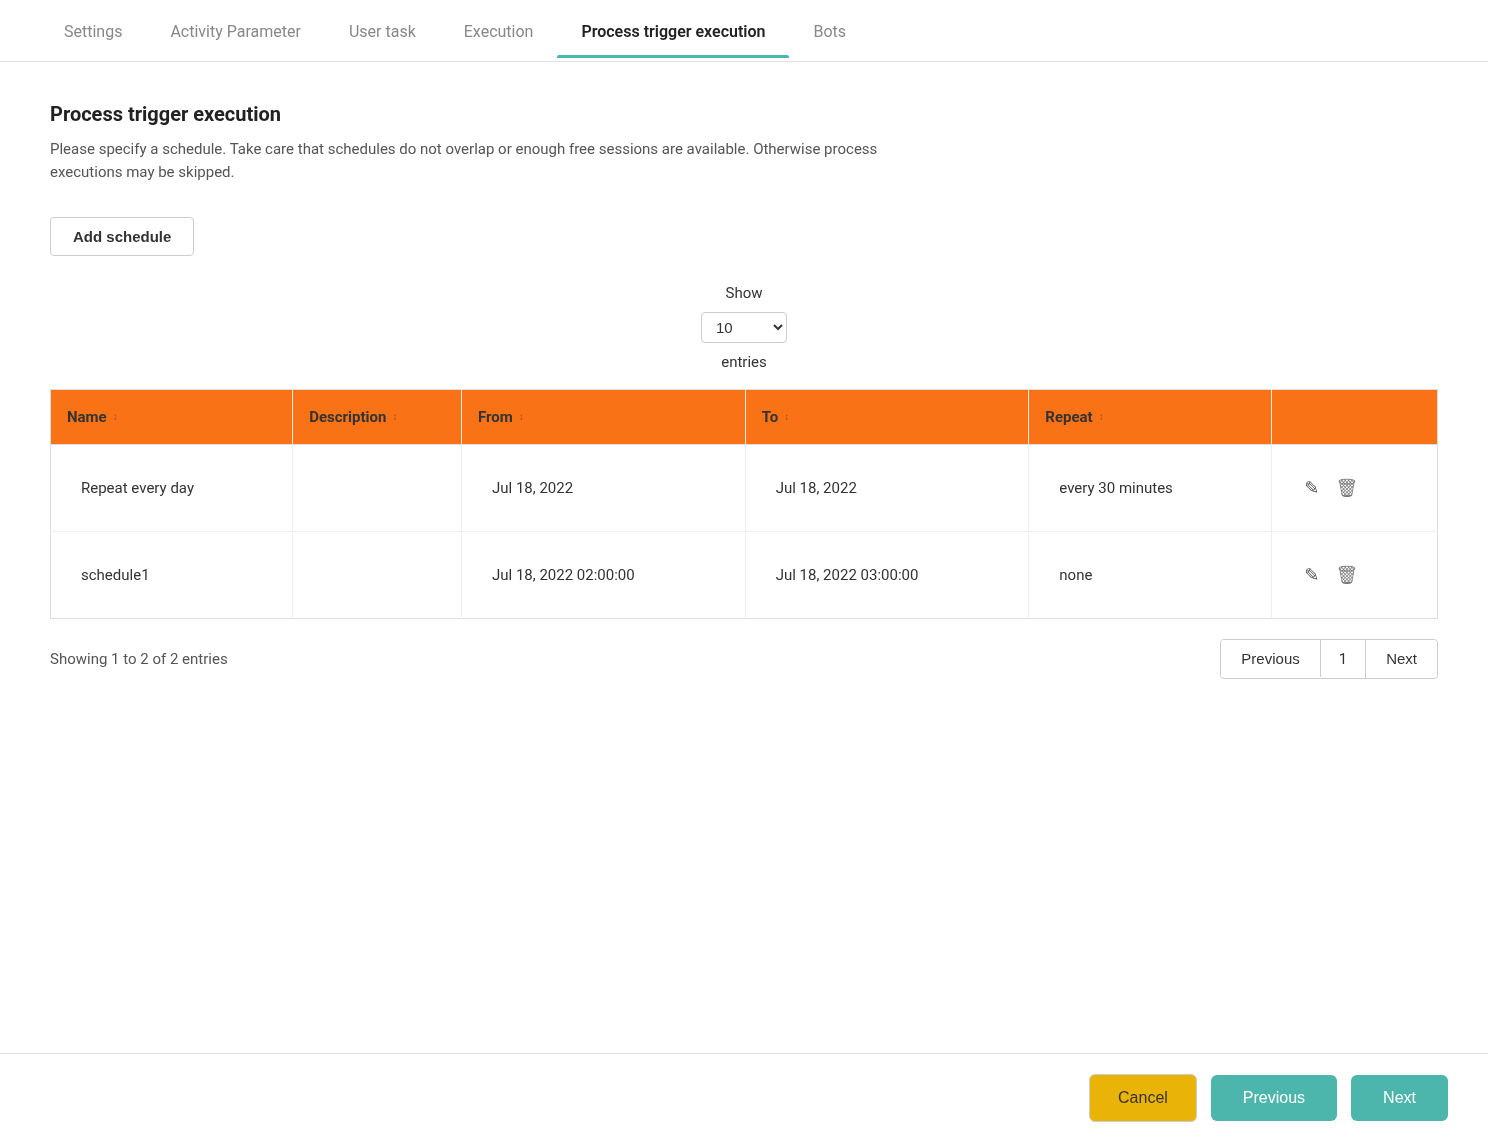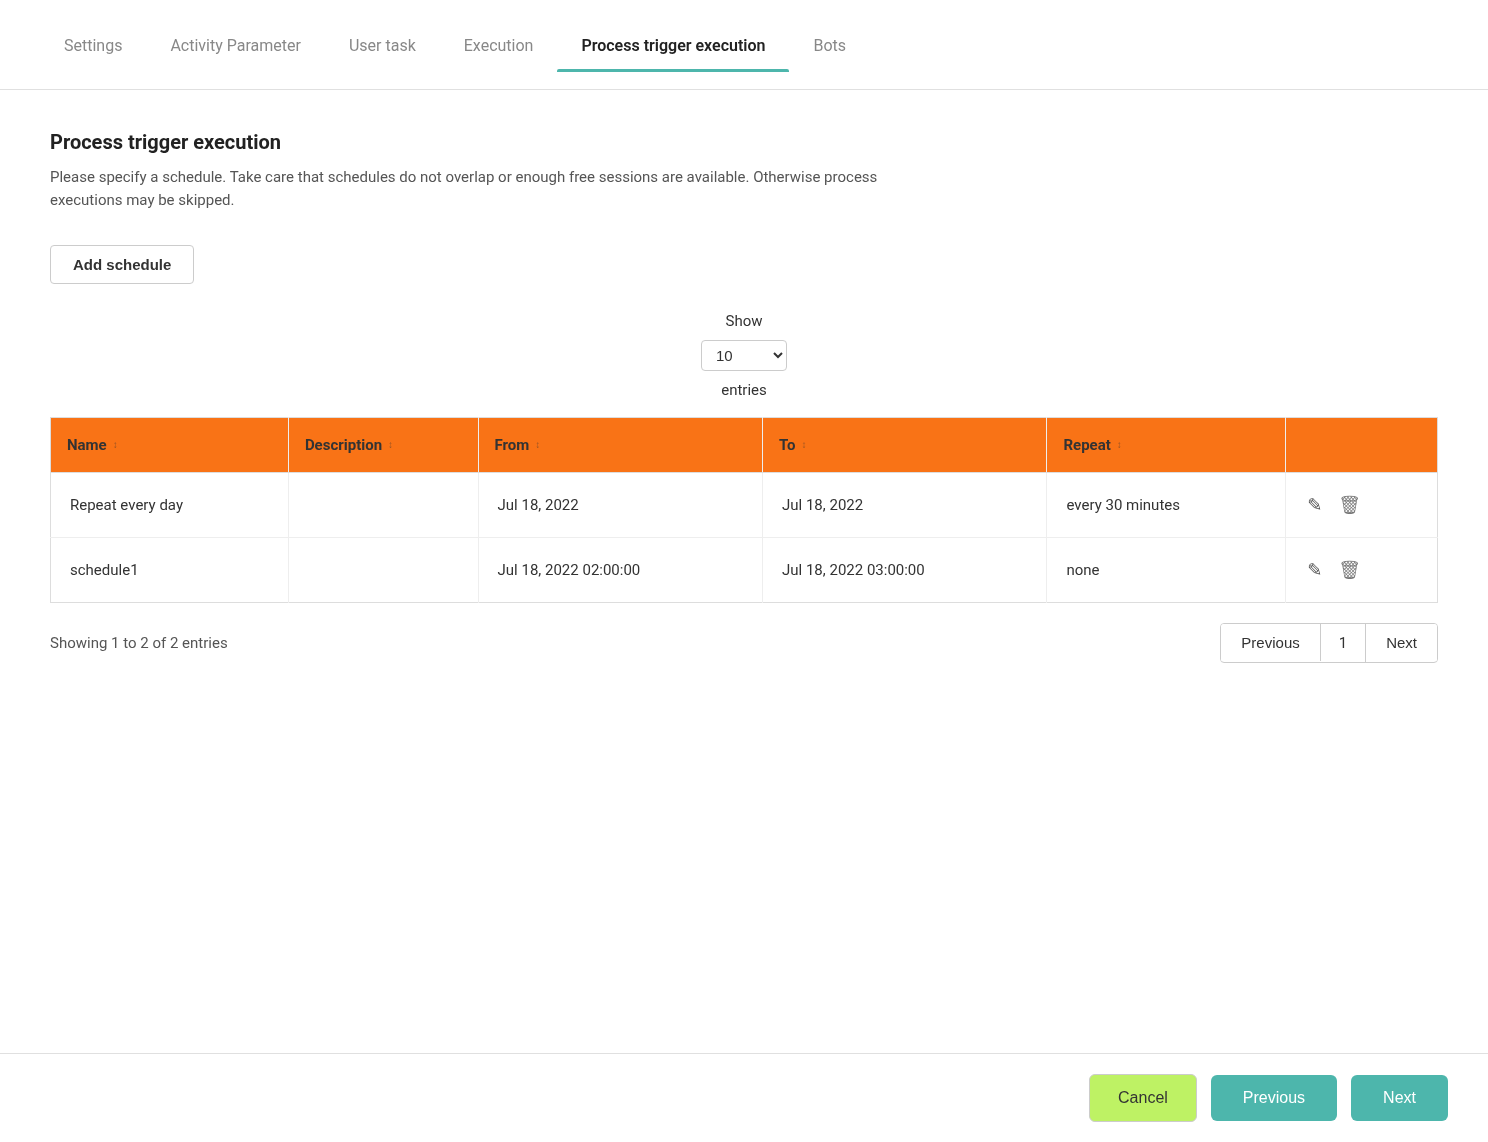--- a/index.html
+++ b/index.html
@@ -10,21 +10,21 @@
       font-size: 15px;
       width: 1488px;
       min-height: 1142px;
     }
 
     
     .tab-nav {
       display: flex;
       align-items: flex-start;
       border-bottom: 1px solid #e0e0e0;
-      padding: 18px 40px;
+      padding: 4px 40px;
       position: relative;
     }
     .tab-item {
       padding: 18px 24px 16px;
       color: #888;
       font-size: 16px;
       cursor: pointer;
       position: relative;
       white-space: nowrap;
     }
@@ -106,21 +106,21 @@
       padding: 18px 16px;
       text-align: left;
       font-weight: 700;
       font-size: 15px;
       border-bottom: 1px solid #ddd;
       border-right: 1px solid #eee;
       white-space: nowrap;
     }
     .data-table th:last-child { border-right: none; }
     .data-table td {
-      padding: 19px;
+      padding: 30px;
       border-bottom: 1px solid #eee;
       border-right: 1px solid #eee;
       font-size: 15px;
       color: #333;
     }
     .data-table td:last-child { border-right: none; }
     .data-table tr:last-child td { border-bottom: none; }
 
     .sort-icon {
       display: inline-flex;
@@ -201,21 +201,21 @@
       border-top: 1px solid #e0e0e0;
       padding: 20px 40px;
       display: flex;
       justify-content: flex-end;
       align-items: center;
       gap: 14px;
     }
 
     .footer-cancel-btn {
       border: 1px solid #ccc;
-      background: #bef264;
+      background: #eab308;
       color: #333;
       padding: 14px 28px;
       font-size: 16px;
       border-radius: 6px;
       cursor: pointer;
     }
 
     .footer-nav-btn {
       background: #4db6ac;
       color: #fff;

